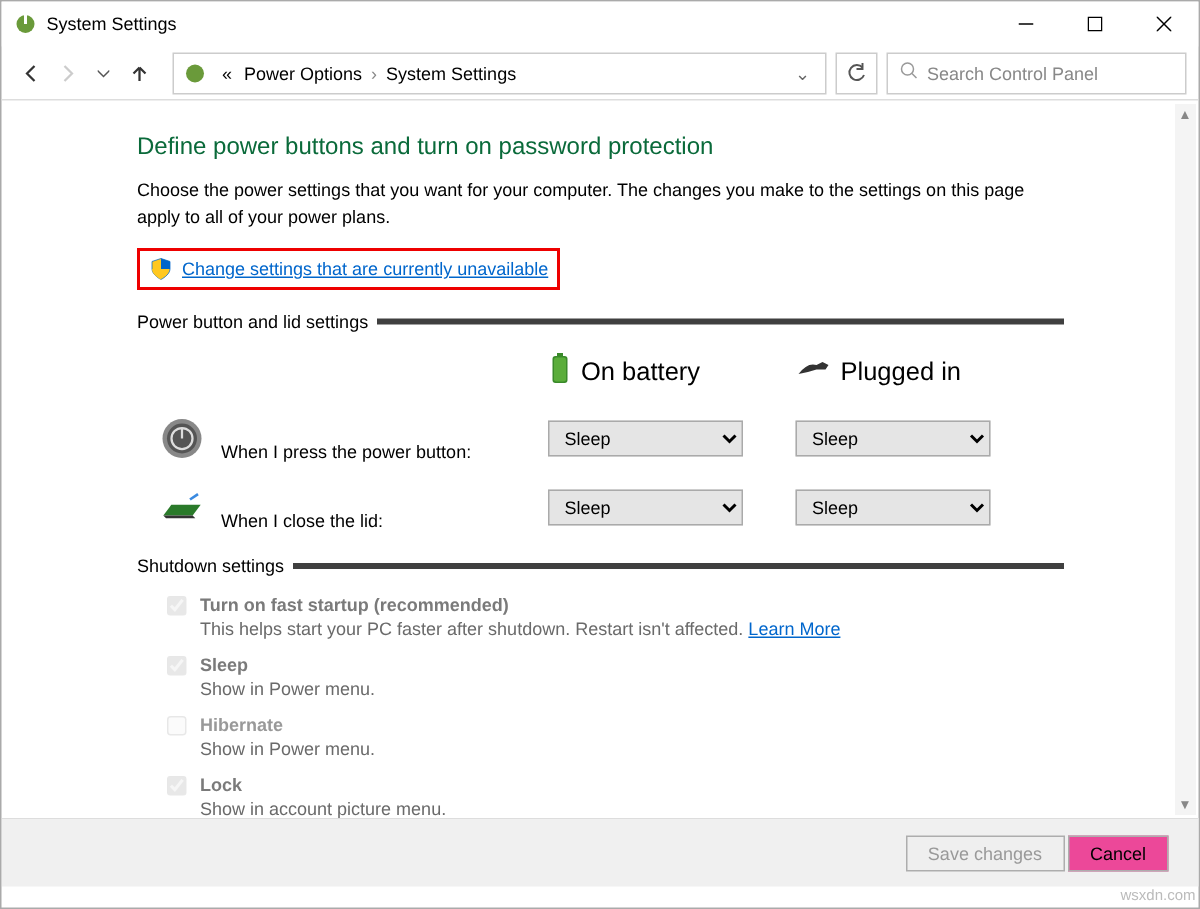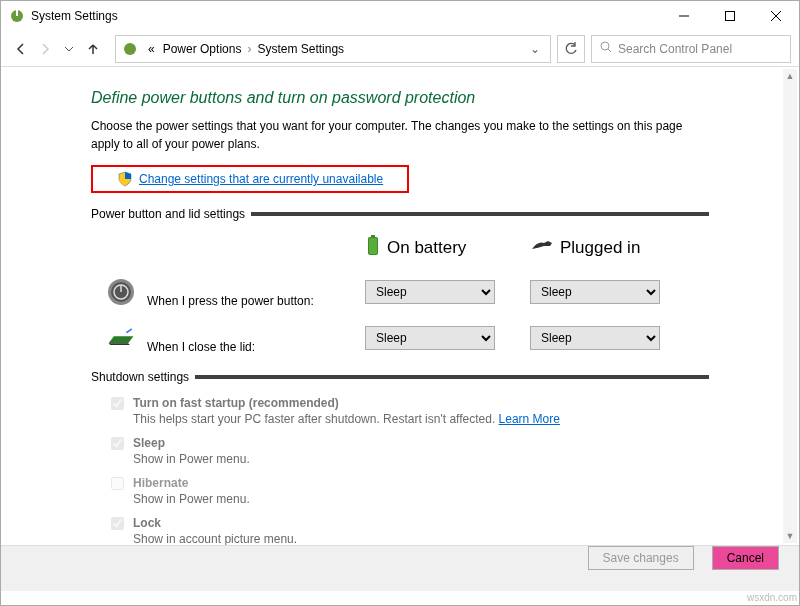--- a/index.html
+++ b/index.html
@@ -15,40 +15,40 @@
     .addrbox .cpl-icon { width: 16px; height: 16px; margin-right: 6px; }
     .addrbox .crumb { color: #000; padding: 0 4px; }
     .addrbox .sep { color: #888; padding: 0 2px; }
     .addrbox .spacer { flex: 1; }
     .addrbox .dd { color: #666; padding: 0 4px; }
     .refresh { width: 28px; height: 28px; border: 1px solid #ccc; display: flex; align-items: center; justify-content: center; color: #555; margin-right: 6px; }
     .searchbox { width: 200px; height: 28px; border: 1px solid #ccc; display: flex; align-items: center; padding: 0 8px; color: #888; }
     .searchbox .sicon { margin-right: 6px; }
     .content { padding: 22px 0 0 0; position: absolute; top: 66px; bottom: 50px; left: 0; right: 0; overflow-y: auto; }
     .inner { padding: 0 90px; }
-    h2 { color: #0a6a3a; font-weight: normal; font-size: 16px; margin-bottom: 10px; font-style: italic; }
+    h2 { color: #0a6a3a; font-weight: normal; font-size: 16px; margin-bottom: 10px; }
     .desc { font-size: 12px; color: #000; line-height: 1.5; margin-bottom: 12px; }
-    .highlight { border: 2px solid #e00; padding: 4px 24px; display: inline-flex; align-items: center; margin-bottom: 14px; }
+    .highlight { border: 2px solid #e00; padding: 4px 6px; display: inline-flex; align-items: center; margin-bottom: 14px; }
     .shield { width: 16px; height: 16px; margin-right: 6px; }
     .chglink { color: #0066cc; text-decoration: underline; font-size: 12px; }
     fieldset { border: none; border-top: 4px solid #404040; margin-bottom: 16px; padding-top: 12px; }
     legend { padding: 0 6px 0 0; background: #fff; font-size: 12px; }
     .coltable { display: grid; grid-template-columns: 260px 135px 30px 135px; row-gap: 14px; align-items: center; margin-left: 14px; }
     .colhdr { display: flex; align-items: center; gap: 6px; font-size: 17px; }
     .rowlabel { display: flex; align-items: flex-end; gap: 10px; font-size: 12px; }
     .rowlabel .ricon { width: 32px; height: 32px; display: flex; align-items: center; justify-content: center; }
     select { width: 130px; height: 24px; background: #e5e5e5; border: 1px solid #aaa; font-size: 12px; padding: 0 6px; }
     .shutopts { margin-left: 20px; }
     .shutopt { margin-bottom: 10px; padding-left: 22px; position: relative; }
     .shutopt input { position: absolute; left: 0; top: 1px; opacity: 0.5; }
     .shutopt .olabel { font-weight: bold; font-size: 12px; color: #7a7a7a; }
     .shutopt .odesc { font-size: 12px; color: #6a6a6a; margin-top: 2px; }
     .shutopt.hib .olabel { color: #999; }
     .learn { color: #0066cc; text-decoration: underline; cursor: pointer; }
-    .footer { position: absolute; bottom: 14px; left: 0; right: 0; height: 46px; background: #f0f0f0; border-top: 1px solid #ddd; display: flex; justify-content: flex-end; padding: 0 20px; gap: 18px; }
+    .footer { position: absolute; bottom: 14px; left: 0; right: 0; height: 46px; background: #f0f0f0; border-top: 1px solid #ddd; display: flex; justify-content: flex-end; align-items: center; padding: 0 20px; gap: 2px; }
     .btn { height: 24px; border: 1px solid #adadad; background: #ec4899; font-size: 12px; padding: 0 14px; cursor: pointer; }
     .btn.disabled { color: #999; background: #efefef; }
     .scrollbar { position: absolute; right: 2px; top: 68px; bottom: 62px; width: 14px; background: #f4f4f4; }
     .scrollbar .arrow { height: 14px; display: flex; align-items: center; justify-content: center; color: #888; font-size: 9px; }
     .scrollbar .thumb { position: absolute; top: 14px; bottom: 14px; left: 1px; right: 1px; background: transparent; }
     .watermark { position: absolute; right: 2px; bottom: 2px; font-size: 10px; color: #bbb; }
   </style>
 </head>
 <body>
 

